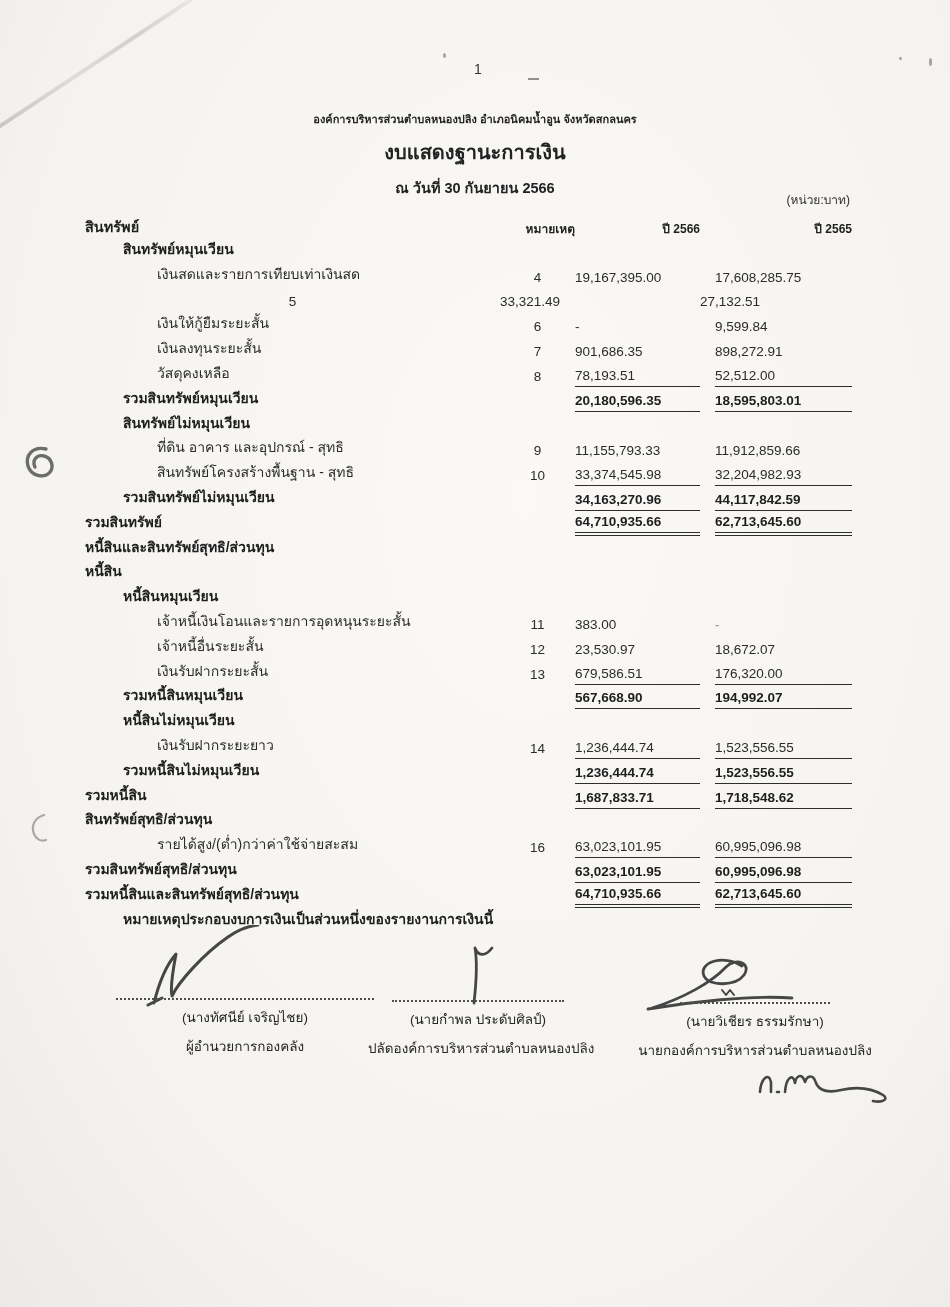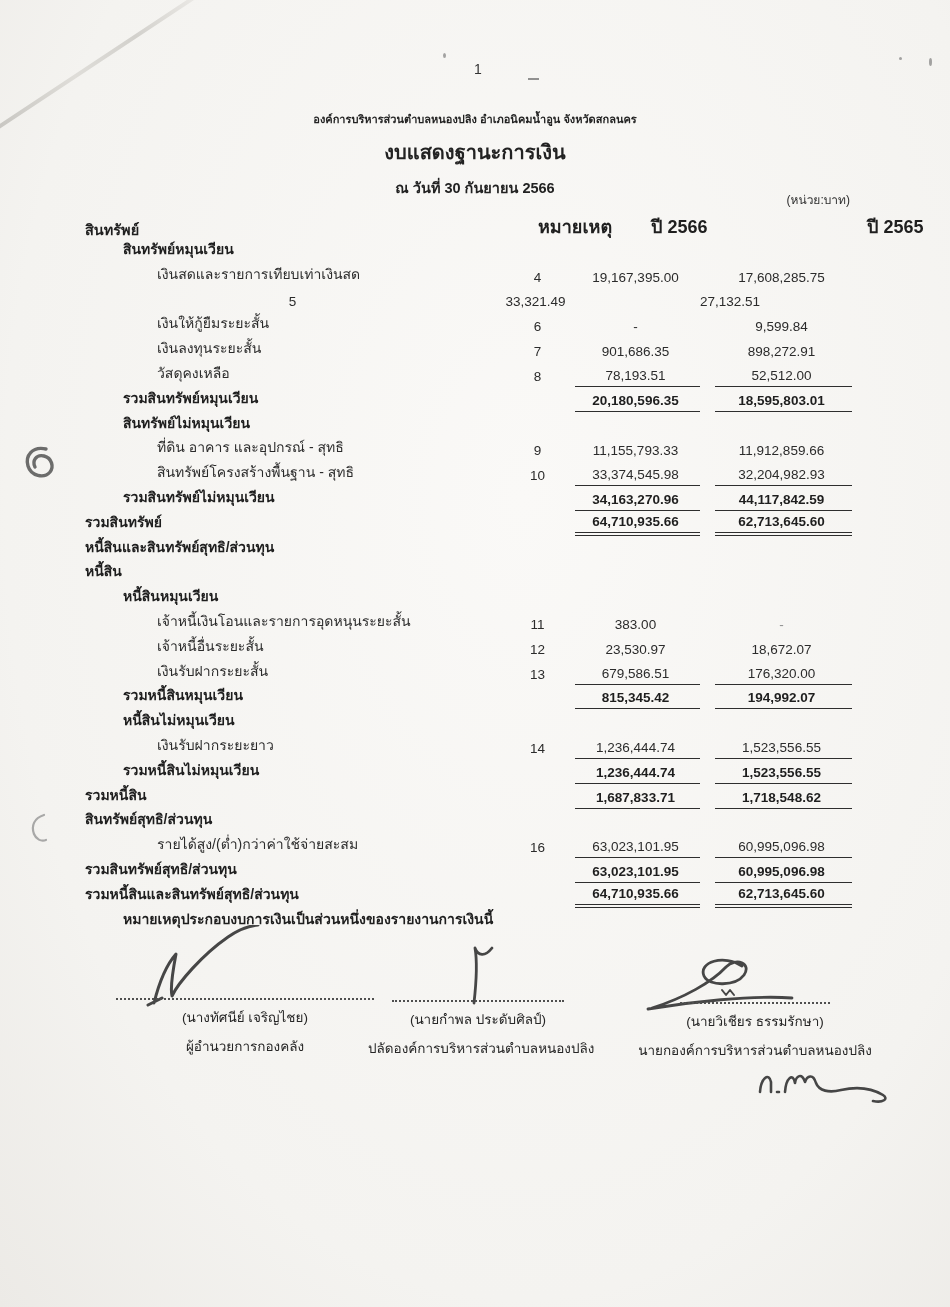--- a/index.html
+++ b/index.html
@@ -26,30 +26,30 @@
 
   .titles{position:absolute;left:0;top:110px;width:950px;text-align:center;}
   .titles .t1{font-size:11px;font-weight:700;color:#222;margin-bottom:8px;}
   .titles .t2{font-size:20px;font-weight:700;color:#222;margin-bottom:8px;}
   .titles .t3{font-size:14.5px;font-weight:700;color:#222;text-align:center;}
 
   .content{position:absolute;left:85px;top:190px;width:767px;}
   .unit-row{text-align:right;font-size:12px;color:#2e2e2e;padding-right:2px;height:22px;}
 
   .grid-row{display:grid;grid-template-columns:415px 75px 125px 15px 137px;align-items:end;}
-  .hdr-row{height:26px;font-weight:700;font-size:14.5px;color:#1f1f1f;gap:38px;}
-  .hdr-row .hc{text-align:left;font-size:18px;}
+  .hdr-row{height:26px;font-weight:700;font-size:14.5px;color:#1f1f1f;}
+  .hdr-row .hc{text-align:right;font-size:12px;}
   .trow{display:grid;grid-template-columns:415px 75px 125px 15px 137px;height:24.8px;align-items:end;font-size:14px;}
   .c-label{white-space:nowrap;overflow:visible;padding-bottom:3px;}
   .ind0{padding-left:0;}
   .ind1{padding-left:38px;}
   .ind2{padding-left:72px;}
   .b{font-weight:700;color:#1e1e1e;}
   .c-note{text-align:center;font-size:13.5px;padding-bottom:3px;}
-  .c-val{text-align:center;font-size:13.5px;padding:0 4px 3px 0;}
+  .c-val{text-align:left;font-size:13.5px;padding:0 4px 3px 0;}
   .c-val.muted{color:#8e8e8e;}
   .rule-single{border-bottom:1.6px solid #2e2e2e;}
   .rule-double{border-bottom:4px double #2e2e2e;}
 
   .sig{position:absolute;text-align:center;font-size:13.5px;color:#262626;}
   .sig .dotline{border-top:2px dotted #4f4f4f;height:0;margin:0 auto 6px auto;}
   .sig .sname{margin-bottom:7px;white-space:nowrap;}
   .sig .stitle{white-space:nowrap;}
   .stroke-svg{position:absolute;pointer-events:none;}
   .stroke-svg path{fill:none;stroke:#2e2e2e;stroke-linecap:round;stroke-linejoin:round;opacity:.88;}
@@ -210,21 +210,21 @@
         <div class="trow">
           <div class="c-label ind2">เงินรับฝากระยะสั้น</div>
           <div class="c-note">13</div>
           <div class="c-val rule-single">679,586.51</div>
           <div></div>
           <div class="c-val rule-single">176,320.00</div>
         </div>
         <div class="trow">
           <div class="c-label ind1 b">รวมหนี้สินหมุนเวียน</div>
           <div class="c-note"></div>
-          <div class="c-val b rule-single">815,345.42</div>
+          <div class="c-val b rule-single">567,668.90</div>
           <div></div>
           <div class="c-val b rule-single">194,992.07</div>
         </div>
         <div class="trow">
           <div class="c-label ind1 b">หนี้สินไม่หมุนเวียน</div>
           <div class="c-note"></div>
           <div class="c-val b"></div>
           <div></div>
           <div class="c-val b"></div>
         </div>

